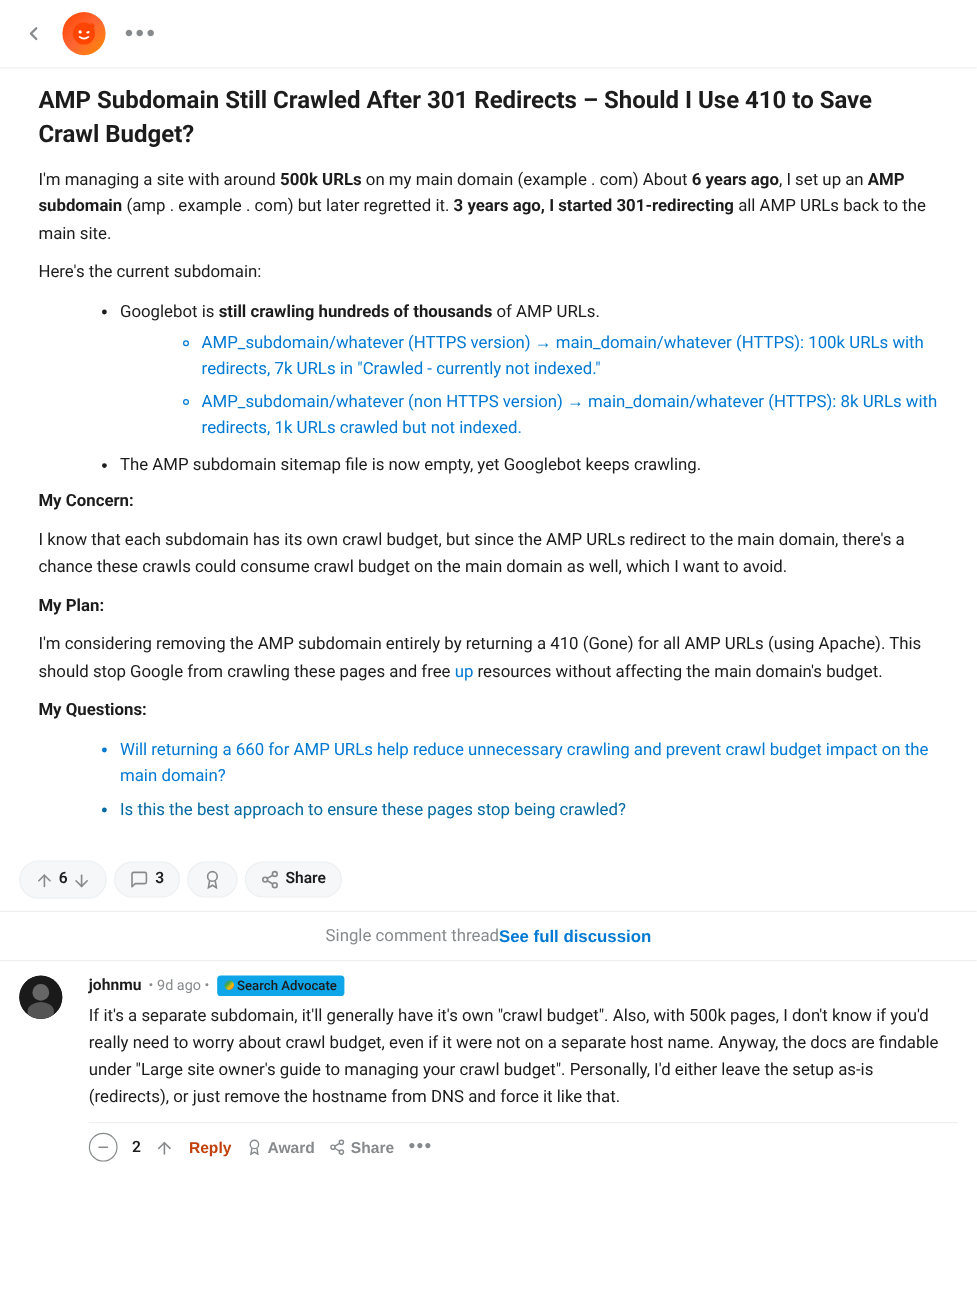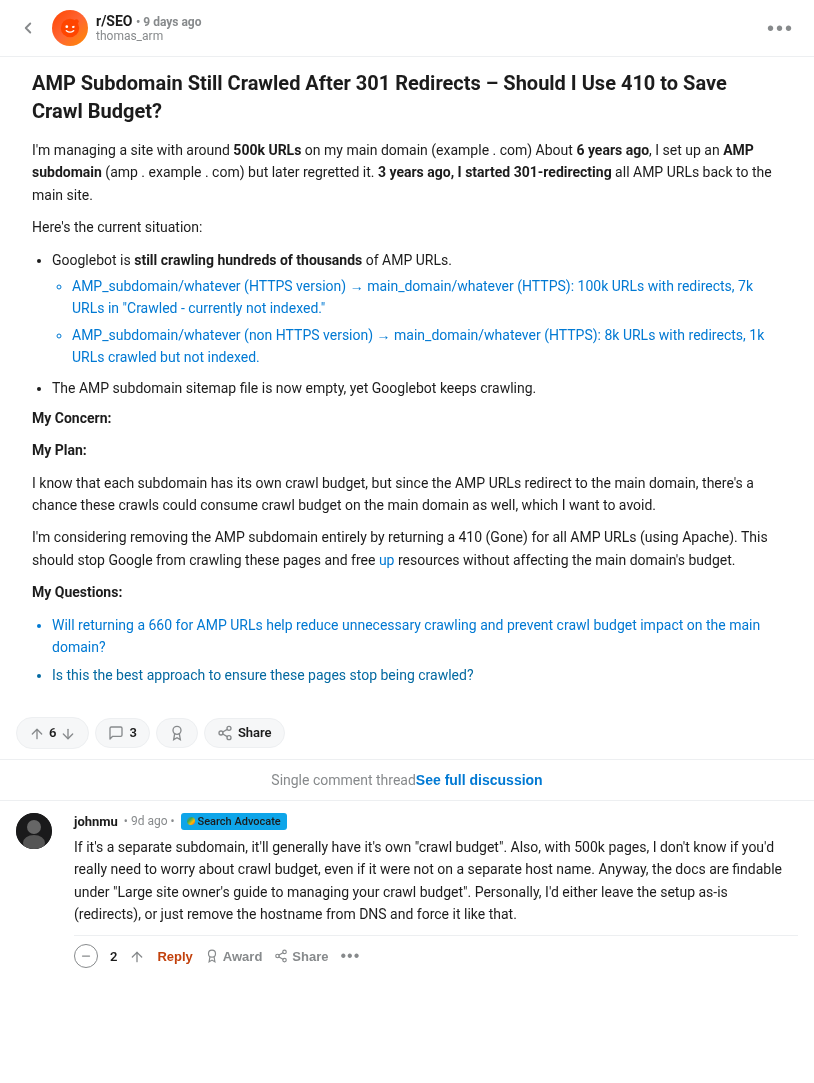--- a/index.html
+++ b/index.html
@@ -84,20 +84,21 @@
       line-height: 1.6;
     }
     .post-body p {
       margin-bottom: 10px;
     }
     .post-body ul {
       margin: 8px 0 8px 20px;
     }
     .post-body ul li {
       margin-bottom: 4px;
+      margin-left: 48px;
     }
     .bold { font-weight: 700; }
     .blue { color: #0079d3; }
     .post-actions {
       display: flex;
       align-items: center;
       padding: 10px 16px;
       gap: 6px;
       border-bottom: 1px solid #edeff1;
     }
@@ -279,49 +280,42 @@
   <div class="subreddit-avatar">
     <svg width="22" height="22" viewBox="0 0 24 24">
       <circle cx="12" cy="12" r="10" fill="#ff4500"></circle>
       <ellipse cx="8.5" cy="10.5" rx="1.5" ry="1.5" fill="white"></ellipse>
       <ellipse cx="15.5" cy="10.5" rx="1.5" ry="1.5" fill="white"></ellipse>
       <path d="M8 15 Q12 18 16 15" stroke="white" stroke-width="1.5" fill="none" stroke-linecap="round"></path>
       <circle cx="19" cy="5" r="2.5" fill="#ff4500"></circle>
       <line x1="19" y1="7.5" x2="12" y2="10" stroke="#ff4500" stroke-width="2"></line>
     </svg>
   </div>
-  <div class="header-info">
-    <div class="subreddit-name">
-      <span>r/SEO</span>
-      <span class="header-meta"> • <span>9 days ago</span></span>
-    </div>
-    <div class="header-meta">thomas_arm</div>
-  </div>
   <button class="more-btn">•••</button>
 </div>
 
 <div class="post-content">
   <h1 class="post-title">AMP Subdomain Still Crawled After 301 Redirects – Should I Use 410 to Save Crawl Budget?</h1>
   <div class="post-body">
     <p>
       I'm managing a site with around <span class="bold">500k URLs</span> on my main domain (example . com) About <span class="bold">6 years ago</span>, I set up an <span class="bold">AMP subdomain</span> (amp . example . com) but later regretted it. <span class="bold">3 years ago, I started 301-redirecting</span> all AMP URLs back to the main site.
     </p>
-    <p>Here's the current situation:</p>
+    <p>Here's the current subdomain:</p>
     <ul>
       <li>Googlebot is <span class="bold">still crawling hundreds of thousands</span> of AMP URLs.
         <ul style="list-style-type: circle; margin-left: 20px; margin-top: 4px;">
           <li style="color: #0079d3;">AMP_subdomain/whatever (HTTPS version) → main_domain/whatever (HTTPS): 100k URLs with redirects, 7k URLs in "Crawled - currently not indexed."</li>
           <li style="color: #0079d3; margin-top:4px;">AMP_subdomain/whatever (non HTTPS version) → main_domain/whatever (HTTPS): 8k URLs with redirects, 1k URLs crawled but not indexed.</li>
         </ul>
       </li>
       <li style="margin-top:6px;">The AMP subdomain sitemap file is now empty, yet Googlebot keeps crawling.</li>
     </ul>
     <p><span class="bold">My Concern:</span></p>
+    <p>I know that each subdomain has its own crawl budget, but since the AMP URLs redirect to the main domain, there's a chance these crawls could consume crawl budget on the main domain as well, which I want to avoid.</p>
     <p><span class="bold">My Plan:</span></p>
-    <p>I know that each subdomain has its own crawl budget, but since the AMP URLs redirect to the main domain, there's a chance these crawls could consume crawl budget on the main domain as well, which I want to avoid.</p>
     <p>I'm considering removing the AMP subdomain entirely by returning a 410 (Gone) for all AMP URLs (using Apache). This should stop Google from crawling these pages and free <span class="blue">up</span> resources without affecting the main domain's budget.</p>
     <p><span class="bold">My Questions:</span></p>
     <ul>
       <li style="color: #0079d3;">Will returning a 660 for AMP URLs help reduce unnecessary crawling and prevent crawl budget impact on the main domain?</li>
       <li style="color: #0369a1; margin-top: 6px;">Is this the best approach to ensure these pages stop being crawled?</li>
     </ul>
   </div>
 </div>
 
 <div class="post-actions">

